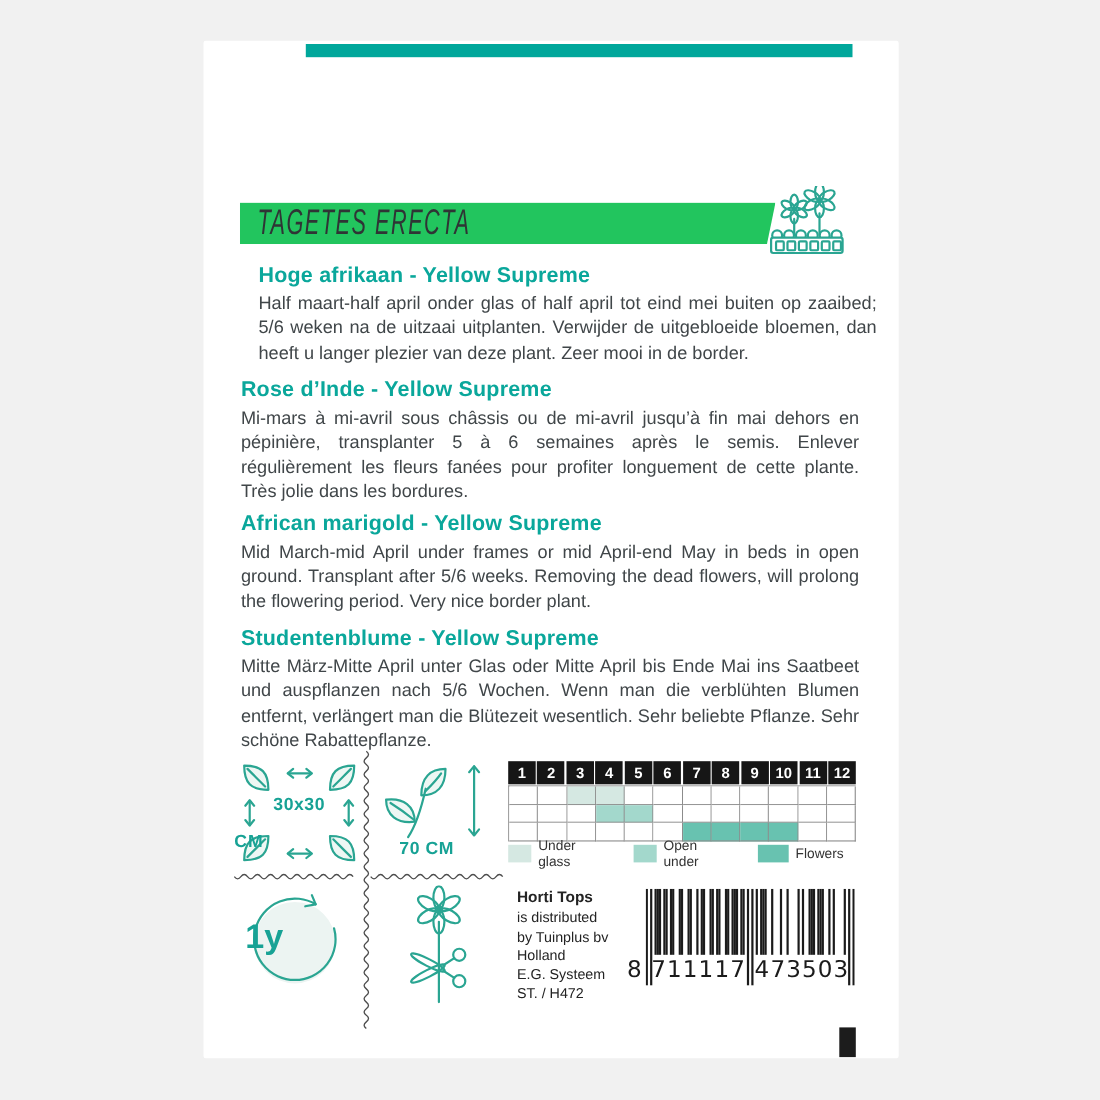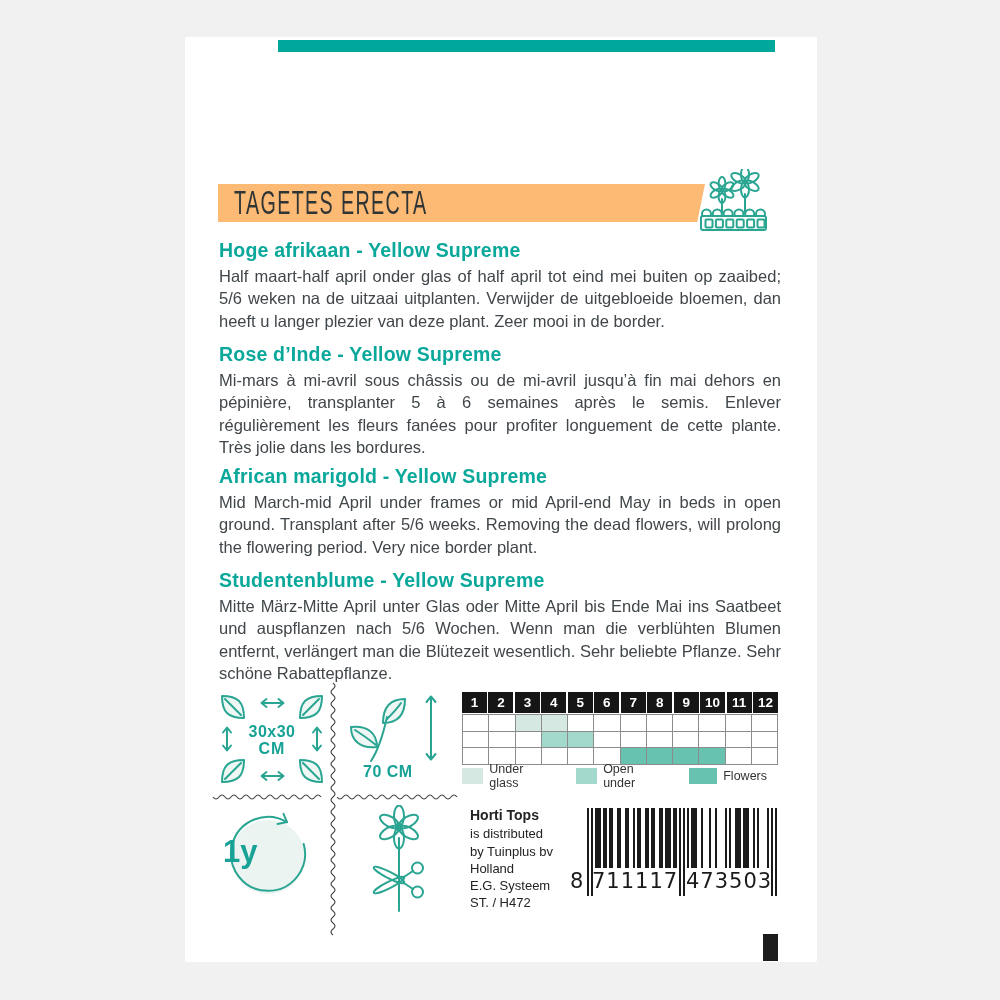--- a/index.html
+++ b/index.html
@@ -13,42 +13,42 @@
     position:absolute;left:185px;top:37px;width:632px;height:925px;
     background:#ffffff;border-radius:2px;
   }
   .top-bar{
     position:absolute;left:93px;top:3px;width:497px;height:12px;
     background:#00a79b;
   }
   
   .banner{
     position:absolute;left:33px;top:147px;width:487px;height:38px;
-    background:#fdba74;
+    background:#22c55e;
     clip-path:polygon(0 0,100% 0,98.4% 100%,0 100%);
-    display:flex;align-items:center;
+    display:flex;align-items:center;font-style:italic;
   }
   .banner-text{
     display:inline-block;margin-left:16px;
     font-size:29px;font-weight:500;color:#2f3435;
     letter-spacing:2px;white-space:nowrap;
     transform:scaleX(0.68) scaleY(1.12);transform-origin:0 50%;
   }
   
   .sec{position:absolute;left:34px;width:562px;}
   .sec h3{margin:0;font-size:19.5px;font-weight:bold;color:#0aa79b;letter-spacing:0.2px;}
   .sec p{margin:3px 0 0 0;font-size:16.5px;line-height:22.4px;color:#404649;text-align:justify;}
-  .sec-nl{top:202px;} .sec-fr{top:306px;} .sec-en{top:428px;} .sec-de{top:532px;}
+  .sec-nl{top:202px;margin-left:16px;} .sec-fr{top:306px;} .sec-en{top:428px;} .sec-de{top:532px;}
   
   .ico{position:absolute;}
   .ico svg{position:absolute;left:0;top:0;}
   .ico .lbl{position:absolute;font-weight:bold;color:#17a295;}
   .spacing-icon{left:28px;top:650px;width:118px;height:104px;}
   .spacing-l1{left:0;right:0;top:36px;text-align:center;font-size:16px;letter-spacing:0.5px;}
-  .spacing-l2{left:0;right:0;top:53px;text-align:center;font-size:16px;letter-spacing:1px;}
+  .spacing-l2{left:0;right:0;top:70px;text-align:left;font-size:16px;letter-spacing:1px;}
   .height-icon{left:158px;top:652px;width:104px;height:100px;}
   .height-lbl{left:20px;top:74px;font-size:16px;letter-spacing:0.5px;}
   .cycle-icon{left:38px;top:772px;width:92px;height:92px;}
   .cycle-lbl{left:0;right:6px;top:25px;text-align:left;font-size:31px;}
   .cutflower-icon{left:178px;top:768px;width:68px;height:112px;}
   .wavy-box{position:absolute;overflow:visible;}
   .wavy-box path{stroke:#4d4d4d;stroke-width:1.2;fill:none;}
   
   .calendar{position:absolute;left:277px;top:655px;width:316px;}
   .cal-months{display:grid;grid-template-columns:repeat(12,1fr);gap:1.5px;height:21px;}

